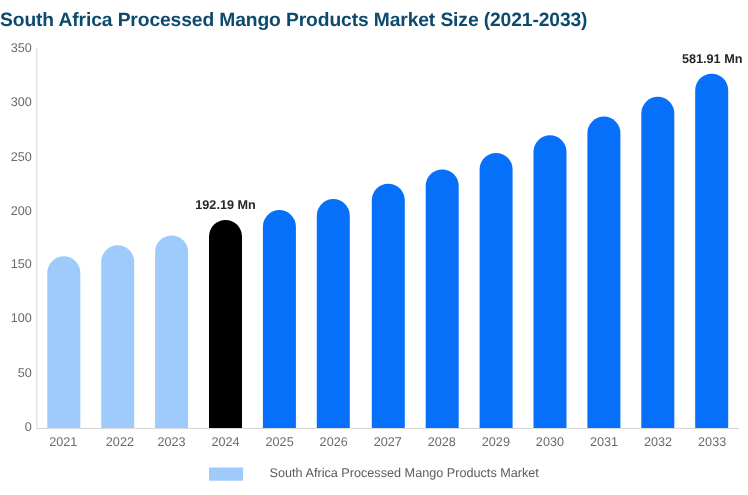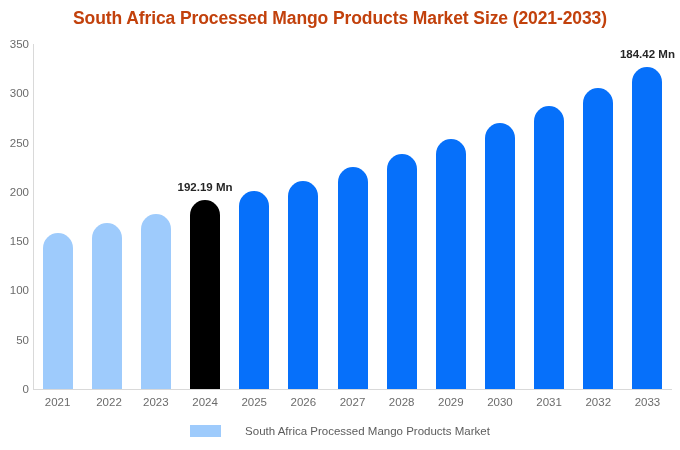--- a/index.html
+++ b/index.html
@@ -22,24 +22,24 @@
     height: 450px;
     background: #ffffff;
   }
 
   
   #chart-title {
     position: absolute;
     left: 0;
     top: 8px;
     width: 680px;
-    text-align: center;
+    text-align: left;
     font-size: 17.5px;
     font-weight: bold;
-    color: #c2410c;
+    color: #0c4a6e;
     letter-spacing: -0.1px;
     white-space: nowrap;
   }
 
   #y-axis-line {
     position: absolute;
     left: 33px;
     top: 44px;
     width: 1px;
     height: 346px;
@@ -168,21 +168,21 @@
       <div class="bar primary" style="left: 353.654px; width: 30px; height: 234.6px;"></div>
       <div class="bar primary" style="left: 402.808px; width: 30px; height: 250.371px;"></div>
       <div class="bar primary" style="left: 451.962px; width: 30px; height: 266.143px;"></div>
       <div class="bar primary" style="left: 501.115px; width: 30px; height: 282.9px;"></div>
       <div class="bar primary" style="left: 550.269px; width: 30px; height: 300.643px;"></div>
       <div class="bar primary" style="left: 599.423px; width: 30px; height: 321.609px;"></div>
     </div>
 
   <div id="labels-layer">
       <div class="data-label" style="left: 205.038px; top: 180.556px;">192.19 Mn</div>
-      <div class="data-label" style="left: 647.423px; top: 48.391px;">184.42 Mn</div>
+      <div class="data-label" style="left: 647.423px; top: 48.391px;">581.91 Mn</div>
     </div>
 
   <div id="x-ticks">
       <div class="x-tick" style="left: 57.5769px;">2021</div>
       <div class="x-tick" style="left: 109px;">2022</div>
       <div class="x-tick" style="left: 155.885px;">2023</div>
       <div class="x-tick" style="left: 205.038px;">2024</div>
       <div class="x-tick" style="left: 254.192px;">2025</div>
       <div class="x-tick" style="left: 303.346px;">2026</div>
       <div class="x-tick" style="left: 352.5px;">2027</div>

